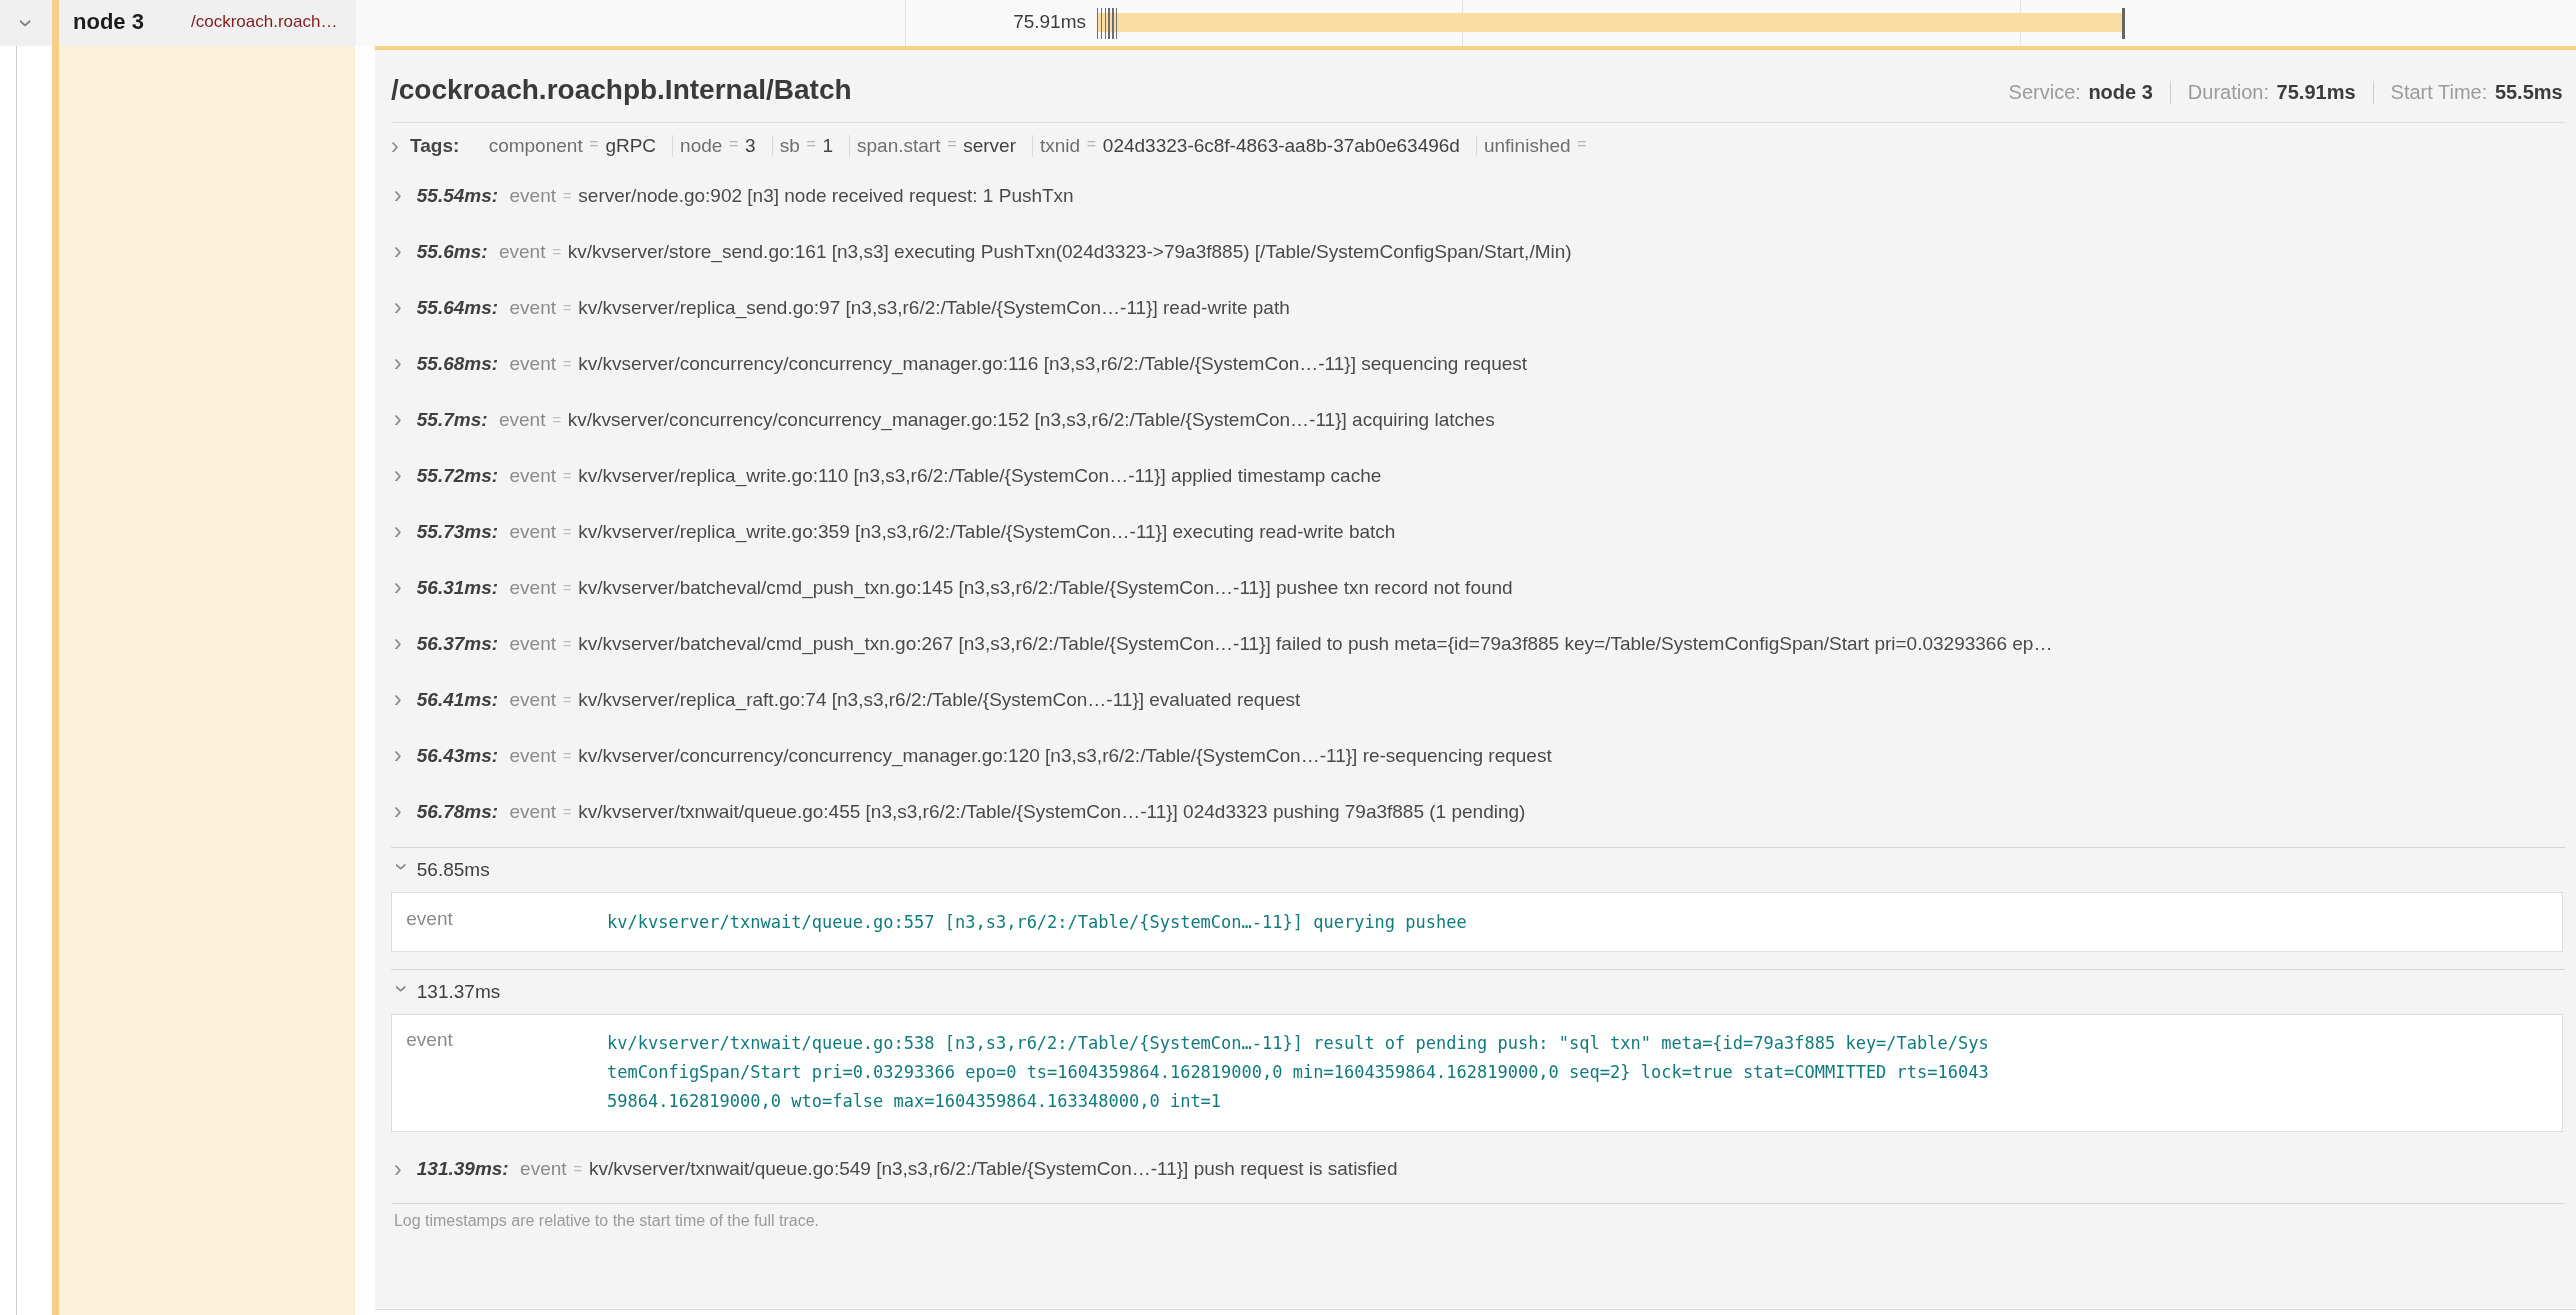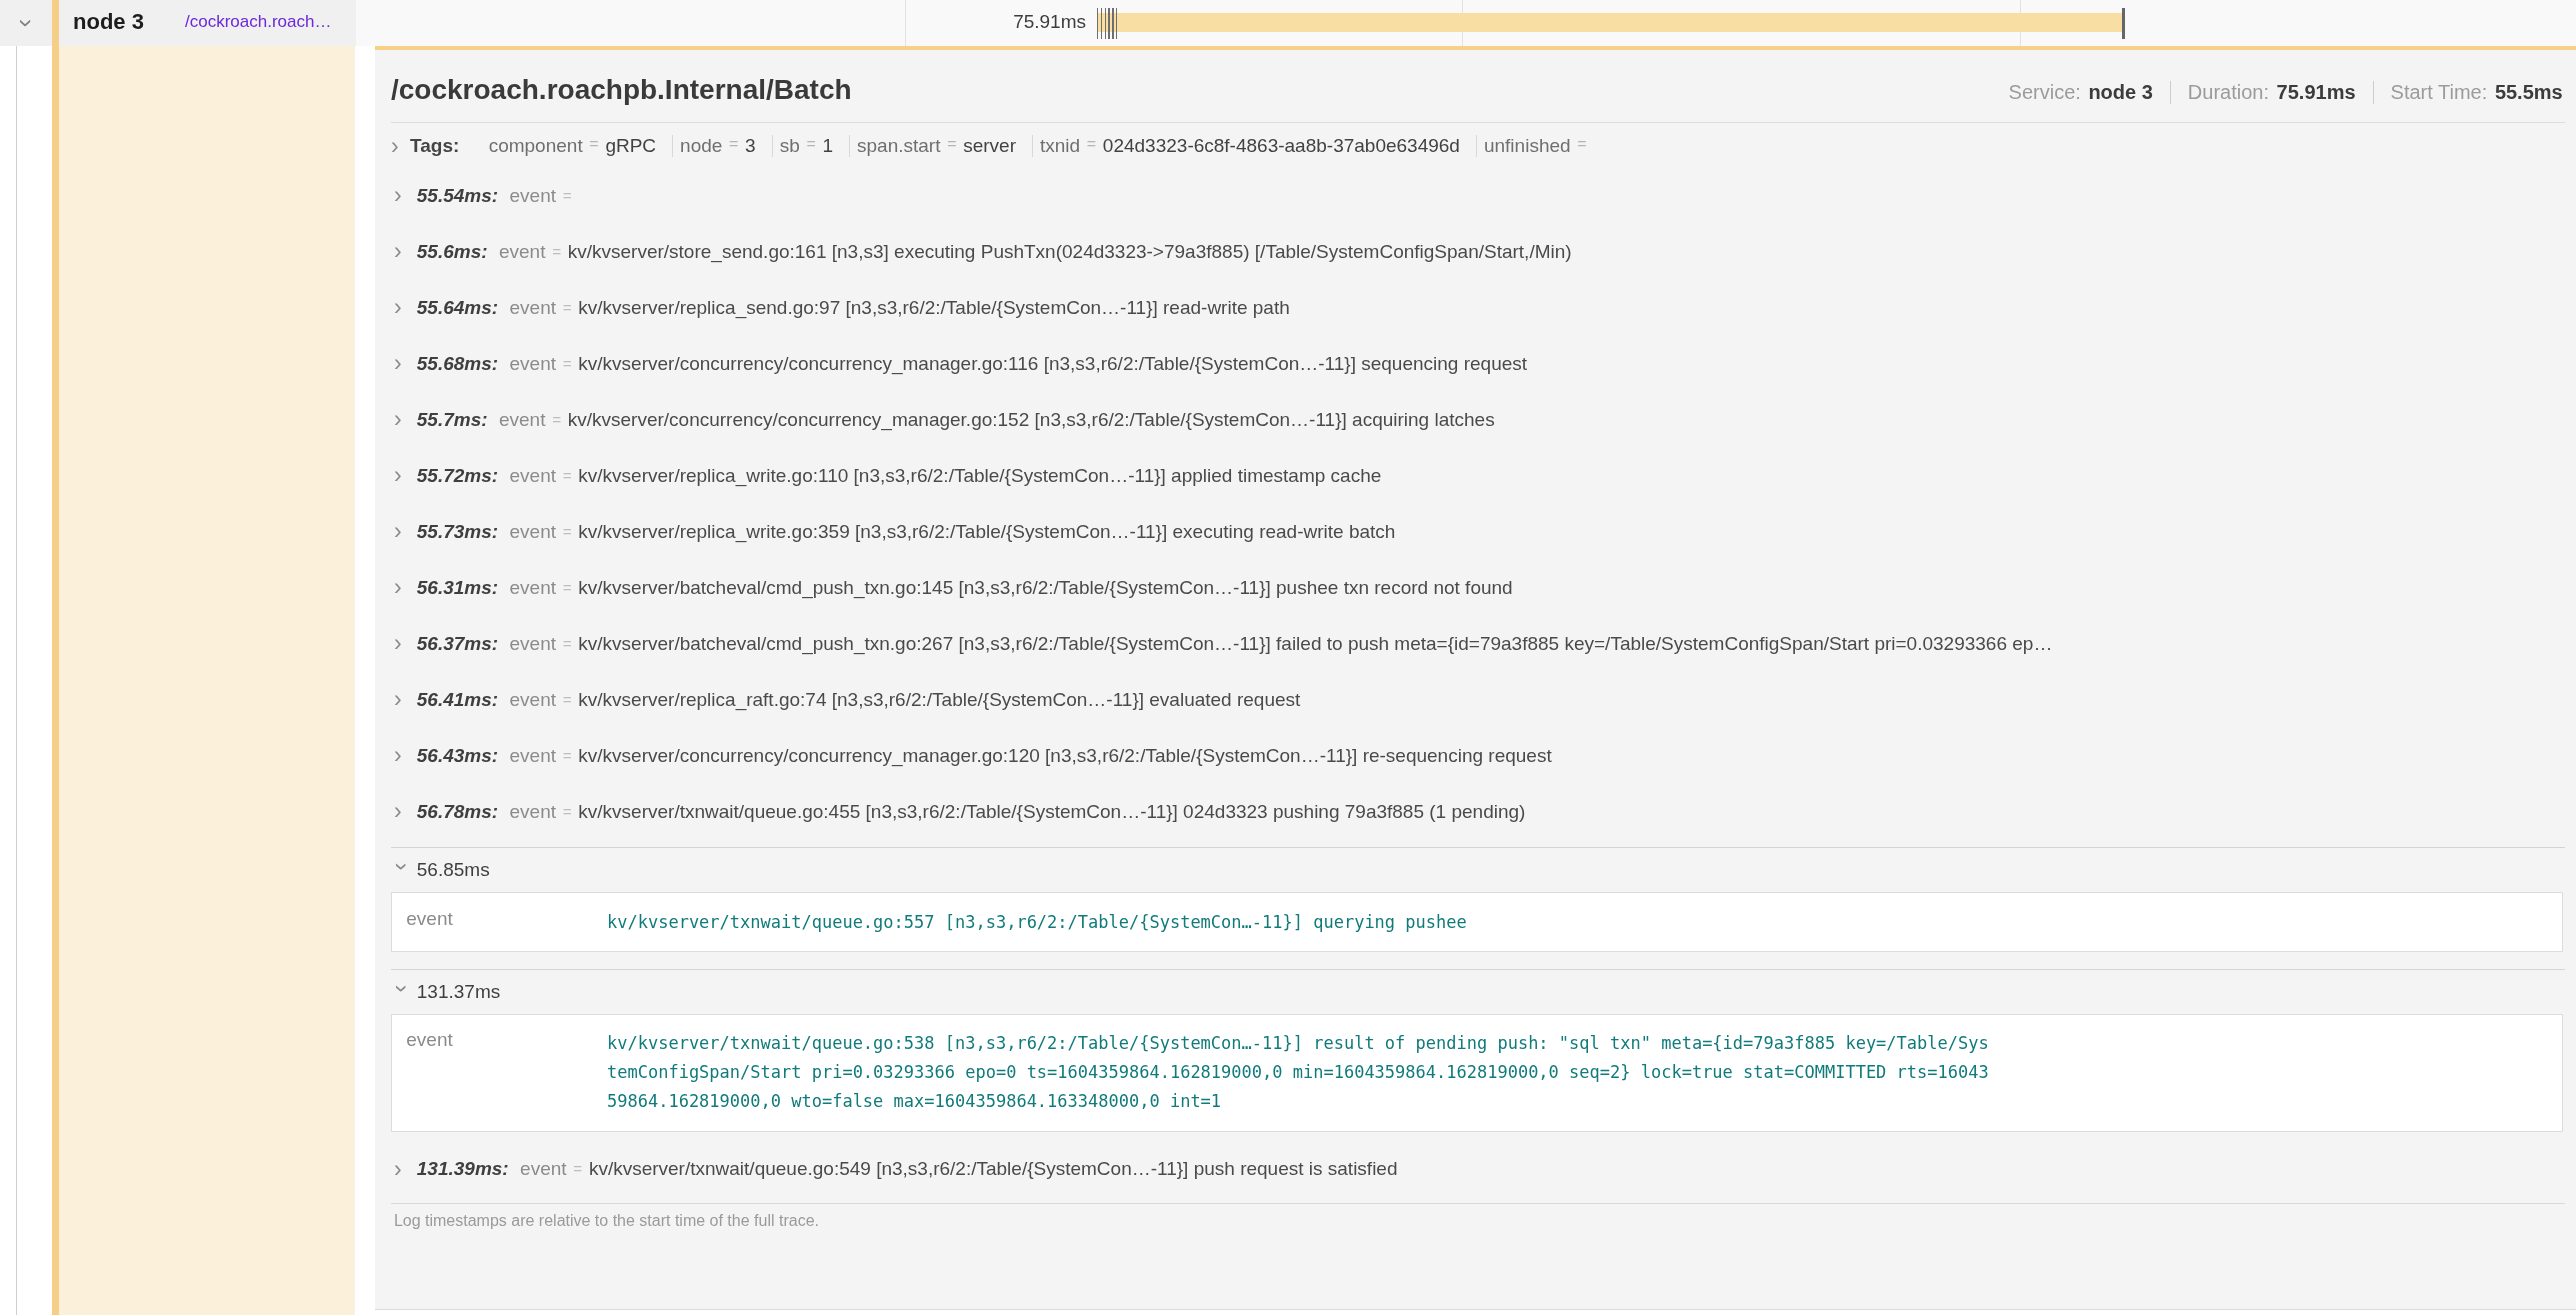--- a/index.html
+++ b/index.html
@@ -12,21 +12,21 @@
   .tree-line { position:absolute; left:16px; top:0; width:1px; height:1316px; background:#cfcfcf; }
 
   
   .span-row-name { position:absolute; left:0; top:0; width:356px; height:46px; background:#f0f0f0; }
   .timeline-header { position:absolute; left:356px; top:0; width:2220px; height:46px; background:#f9f9f9; }
   .grid-line { position:absolute; top:0; width:1px; height:51px; background:#e2e2e2; }
   .top-chevron { position:absolute; left:23px; top:9.5px; font-size:26px; color:#7f7f7f;
                  display:inline-block; transform:rotate(90deg); line-height:26px; }
   .svc-bar { position:absolute; left:52px; top:0; width:6.7px; height:1316px; background:#f5cf87; z-index:3; }
   .span-name { position:absolute; left:73px; top:8.6px; font-size:22px; font-weight:bold; color:#1d1d1d; white-space:nowrap; }
-  .span-op { position:absolute; left:185px; top:12.4px; font-size:17px; color:#6d28d9; white-space:nowrap; }
+  .span-op { position:absolute; left:191px; top:12.4px; font-size:17px; color:#7f1d1d; white-space:nowrap; }
   .duration-label { position:absolute; left:953px; top:11.4px; width:133px; text-align:right; font-size:19px; color:#3d3d3d; }
   .span-bar { position:absolute; left:1097px; top:13.3px; width:1027px; height:19px; background:#f8dea2; z-index:1; }
   .log-ticks { position:absolute; left:1097px; top:7.6px; height:31px; display:flex; gap:2.4px; z-index:2; }
   .log-ticks i { display:block; width:1.4px; height:31px; background:#6e6e6e; }
   .span-end-tick { position:absolute; left:2122px; top:7.6px; width:2.9px; height:31px; background:#666; z-index:2; }
 
   
   .name-col-highlight { position:absolute; left:59px; top:46px; width:296px; height:1270px; background:#fbf1db; }
 
   
@@ -165,20 +165,21 @@
           <span class="v"></span>
       </span>
     </div>
 
 
     <div class="log-row">
       <span class="chev">›</span>
       <span class="ts">55.54ms:</span>
       <span class="k">event</span>
       <span class="eq">=</span>
+      <span class="v">server/node.go:902 [n3] node received request: 1 PushTxn</span>
     </div>
     <div class="log-row">
       <span class="chev">›</span>
       <span class="ts">55.6ms:</span>
       <span class="k">event</span>
       <span class="eq">=</span>
       <span class="v">kv/kvserver/store_send.go:161 [n3,s3] executing PushTxn(024d3323-&gt;79a3f885) [/Table/SystemConfigSpan/Start,/Min)</span>
     </div>
     <div class="log-row">
       <span class="chev">›</span>

